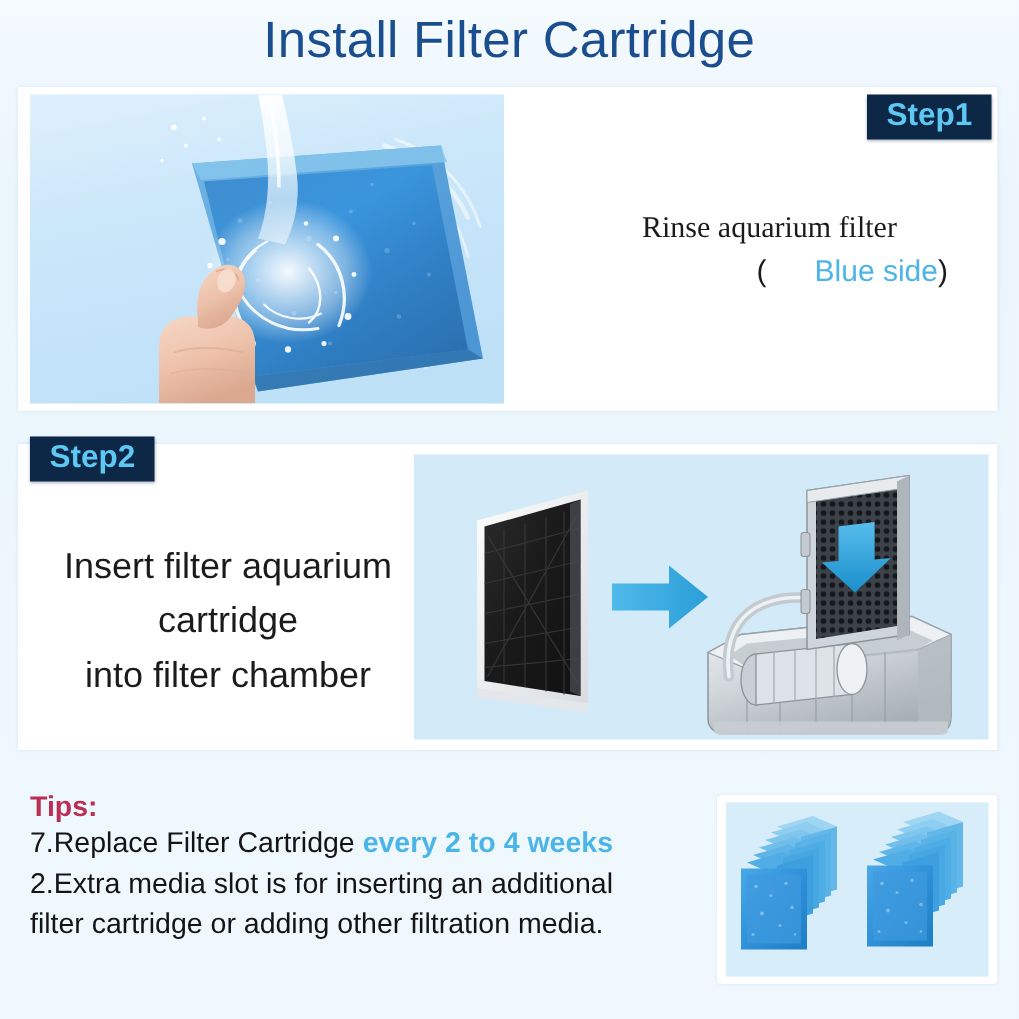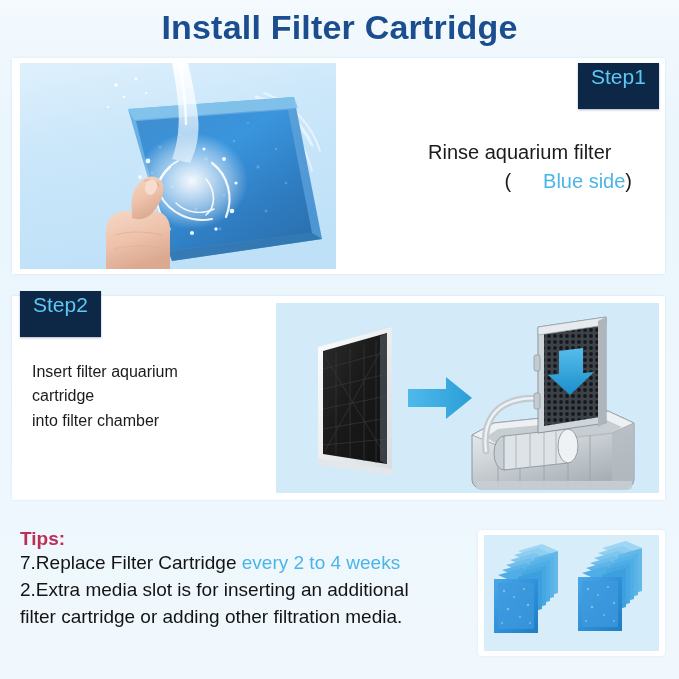--- a/index.html
+++ b/index.html
@@ -24,41 +24,41 @@
   }
 
   
   #title {
     position: absolute;
     left: 0;
     top: 8px;
     width: 679px;
     text-align: center;
     font-size: 34px;
-    font-weight: bold;
+    font-weight: normal;
     letter-spacing: 0.2px;
     color: #1b4e8f;
     text-shadow: 0 1px 0 rgba(255,255,255,0.6);
   }
 
   
   .card {
     position: absolute;
     background: #ffffff;
     box-shadow: 0 0 2px rgba(120,160,195,0.22);
   }
 
   
   .step-badge {
     position: absolute;
     background: #0d2746;
     color: #5ec8f5;
     font-size: 21px;
-    font-weight: normal;
-    padding: 3px 13px 21px 13px;
+    font-weight: bold;
+    padding: 3px 13px 5px 13px;
     line-height: 1.05;
     box-shadow: 0 1px 2px rgba(20,45,80,0.35);
     z-index: 6;
     white-space: nowrap;
   }
 
   
   #section1-card {
     left: 12px;
     top: 58px;
@@ -80,21 +80,21 @@
   }
   #step1-text {
     position: absolute;
     left: 360px;
     top: 138px;
     width: 290px;
     font-size: 20px;
     color: #1b1b1b;
     line-height: 1.45;
   }
-  #step1-line1 { display: block; text-align: left; padding-left: 68px; }
+  #step1-line1 { display: block; text-align: left; padding-left: 68px; font-family: Liberation Serif, serif; }
   #step1-line2 { display: block; text-align: right; padding-right: 18px; }
   .blue-text { color: #4cb5e8; margin-left: 32px; }
 
   
   #section2-card {
     left: 12px;
     top: 296px;
     width: 653px;
     height: 204px;
   }
@@ -110,23 +110,24 @@
     width: 383px;
     height: 190px;
     overflow: hidden;
     background: #d3ebf9;
   }
   #step2-text {
     position: absolute;
     left: 32px;
     top: 360px;
     width: 240px;
-    font-size: 16px;
+    font-size: 24px;
     color: #1b1b1b;
     line-height: 1.52;
+    text-align: center;
   }
 
   
   #tips-block {
     position: absolute;
     left: 20px;
     top: 528px;
     width: 455px;
   }
   #tips-heading {
@@ -135,21 +136,21 @@
     color: #bb2f55;
     margin-bottom: 0;
   }
   .tip-line {
     font-size: 19px;
     color: #141414;
     line-height: 1.42;
   }
   .tip-highlight {
     color: #4cb5e8;
-    font-weight: normal;
+    font-weight: bold;
   }
 
   #tips-photo-card {
     left: 478px;
     top: 530px;
     width: 187px;
     height: 126px;
     background: #ffffff;
     border-radius: 3px;
   }

